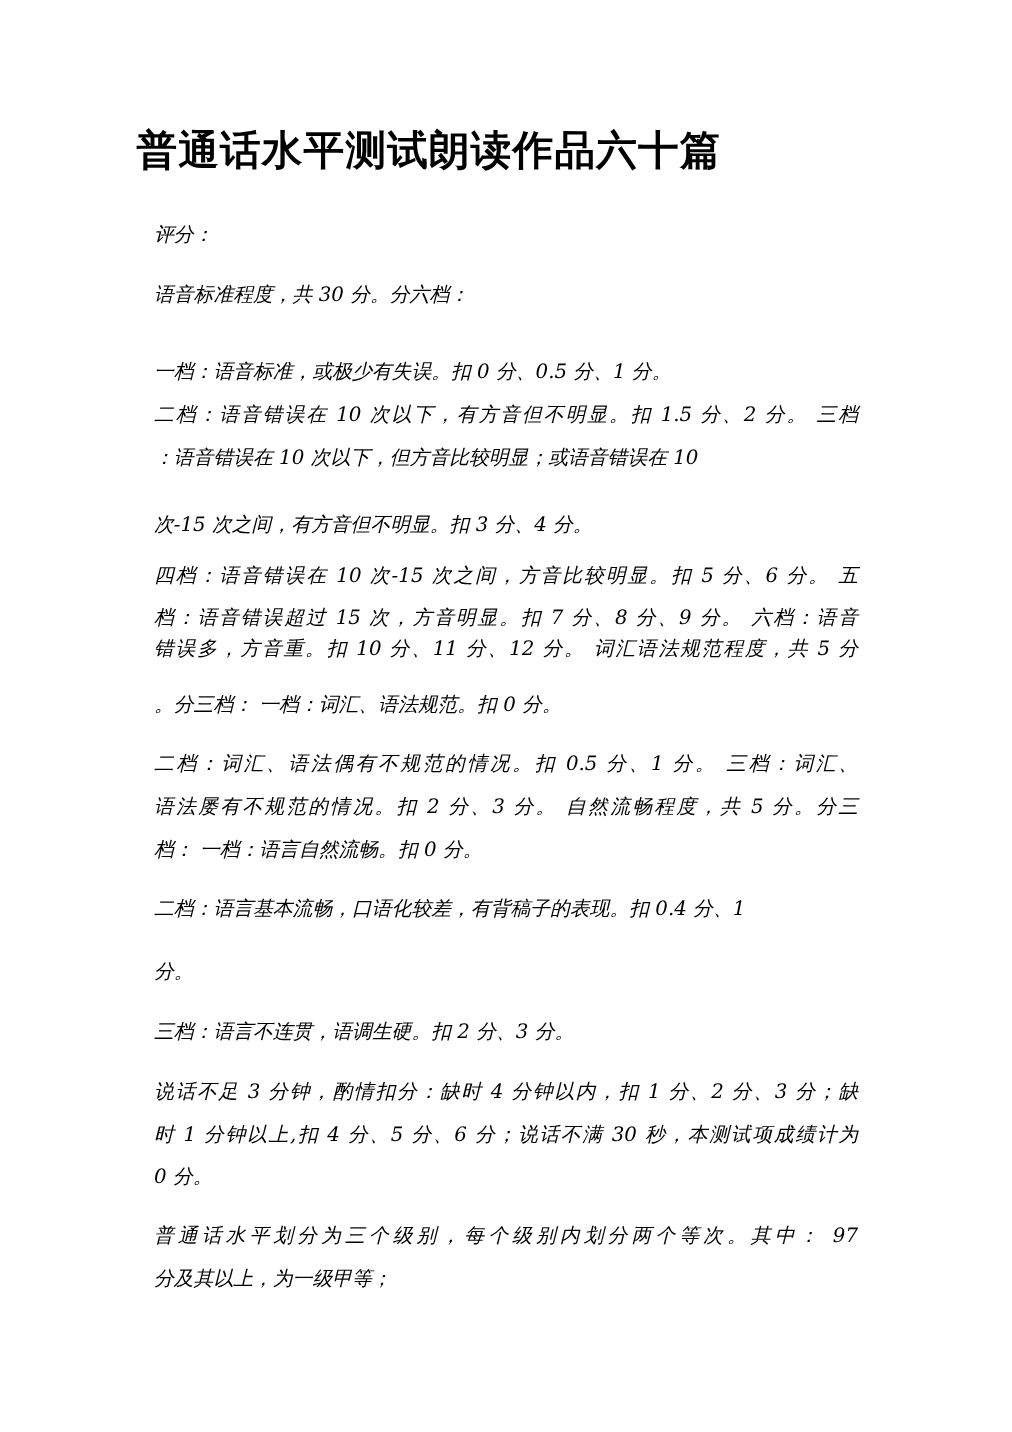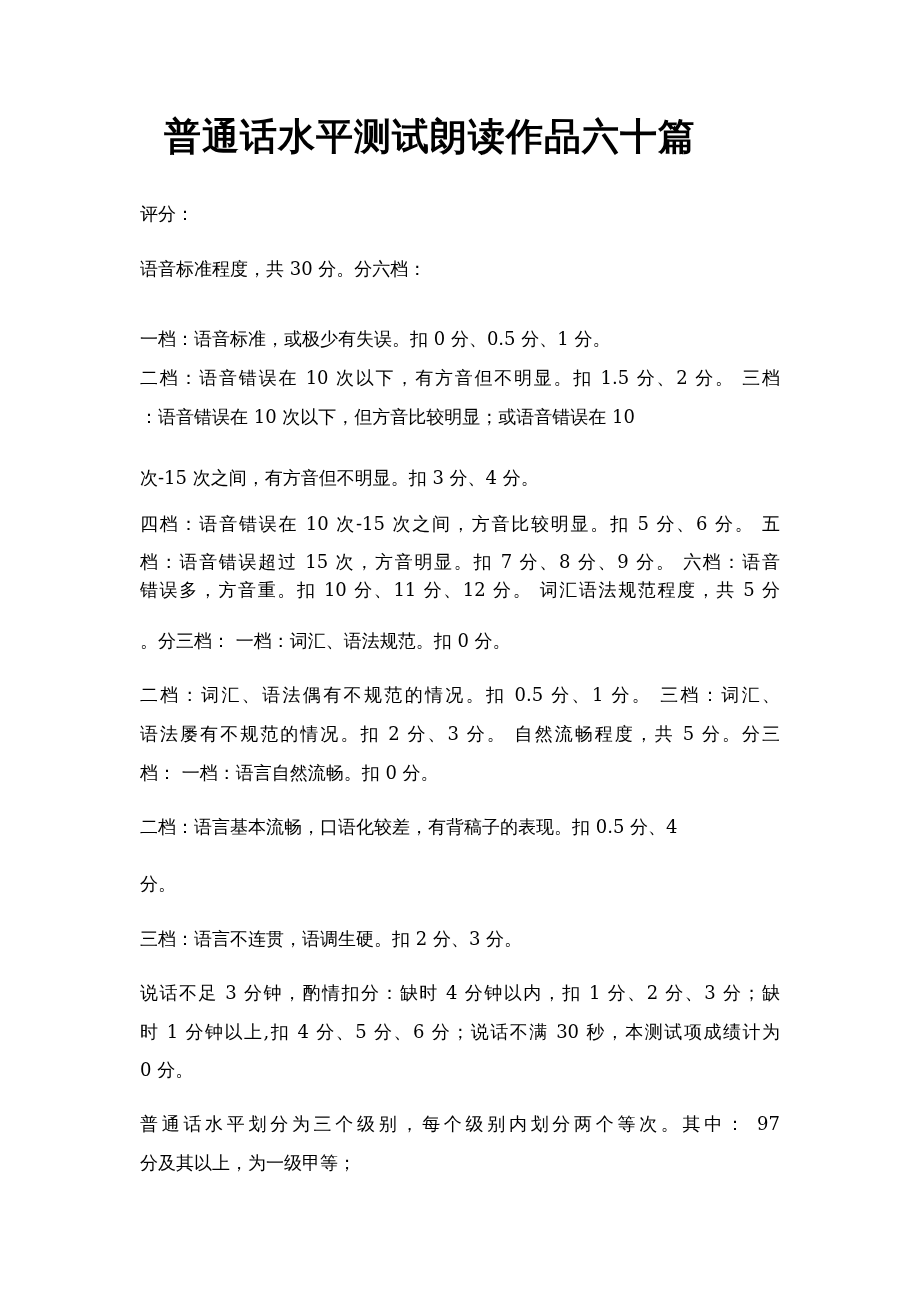--- a/index.html
+++ b/index.html
@@ -27,30 +27,30 @@
     left: 0;
     top: 112px;
     width: 780px;
     text-align: center;
     font-family: "DejaVu Sans", "Liberation Sans", sans-serif;
     font-weight: bold;
     font-size: 37px;
     line-height: 50px;
     letter-spacing: 1px;
     margin: 0;
-    padding-left: 40px;
   }
   .line {
     position: absolute;
     left: 140px;
     width: 640px;
     font-size: 18px;
     line-height: 24px;
     white-space: nowrap;
     margin: 0;
+    font-style: italic;
   }
   .line.justify {
     text-align: justify;
     text-align-last: justify;
   }
 </style>
 </head>
 <body>
 
 <div class="page">
@@ -66,21 +66,21 @@
 
   <p class="line justify" style="top:512px">四档：语音错误在 10 次-15 次之间，方音比较明显。扣 5 分、6 分。  五</p>
   <p class="line justify" style="top:550px">档：语音错误超过 15 次，方音明显。扣 7 分、8 分、9 分。  六档：语音</p>
   <p class="line justify" style="top:578px">错误多，方音重。扣 10 分、11 分、12 分。  词汇语法规范程度，共 5 分</p>
   <p class="line" style="top:629px">。分三档：  一档：词汇、语法规范。扣 0 分。</p>
 
   <p class="line justify" style="top:683px">二档：词汇、语法偶有不规范的情况。扣 0.5 分、1 分。  三档：词汇、</p>
   <p class="line justify" style="top:722px">语法屡有不规范的情况。扣 2 分、3 分。  自然流畅程度，共 5 分。分三</p>
   <p class="line" style="top:761px">档：  一档：语言自然流畅。扣 0 分。</p>
 
-  <p class="line" style="top:815px">二档：语言基本流畅，口语化较差，有背稿子的表现。扣 0.5 分、4</p>
+  <p class="line" style="top:815px">二档：语言基本流畅，口语化较差，有背稿子的表现。扣 0.4 分、1</p>
   <p class="line" style="top:872px">分。</p>
   <p class="line" style="top:927px">三档：语言不连贯，语调生硬。扣 2 分、3 分。</p>
 
   <p class="line justify" style="top:981px">说话不足 3 分钟，酌情扣分：缺时 4 分钟以内，扣 1 分、2 分、3 分；缺</p>
   <p class="line justify" style="top:1020px">时 1 分钟以上,扣 4 分、5 分、6 分；说话不满 30 秒，本测试项成绩计为</p>
   <p class="line" style="top:1058px">0 分。</p>
 
   <p class="line justify" style="top:1112px">普通话水平划分为三个级别，每个级别内划分两个等次。其中：        97</p>
   <p class="line" style="top:1151px">分及其以上，为一级甲等；</p>
 </div>

